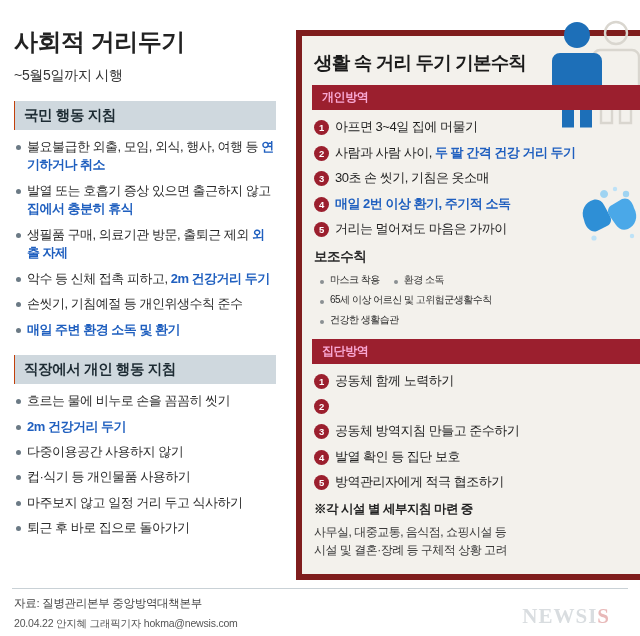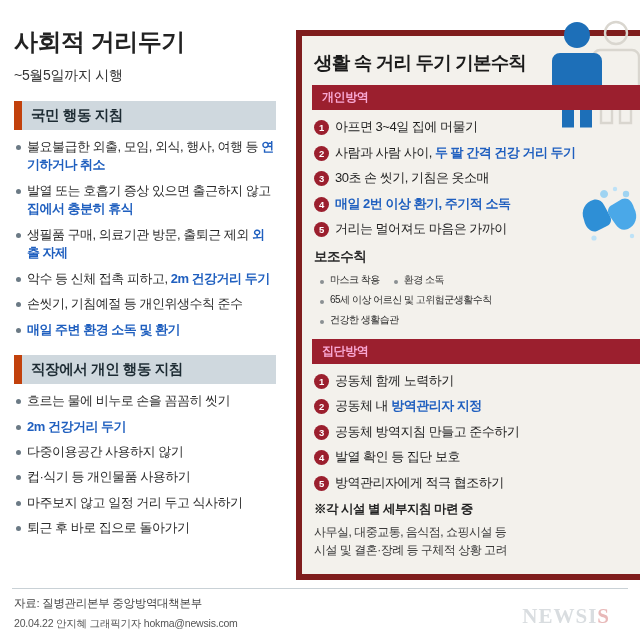--- a/index.html
+++ b/index.html
@@ -29,21 +29,21 @@
   }
   .main-sub {
     font-size: 14px;
     color: #333;
     margin-top: 9px;
     letter-spacing: -0.3px;
   }
   .sec-head {
     margin-top: 16px;
     background: #cfd8de;
-    border-left: 8px solid #c2410c;
+    border-left: 1px solid #c2410c;
     padding: 5px 8px 5px 9px;
     font-size: 14.5px;
     font-weight: bold;
     color: #1d2b33;
     letter-spacing: -0.4px;
   }
   .bullets {
     margin-top: 8px;
   }
   .bullet {
@@ -345,21 +345,20 @@
       </div>
 
     <div class="red-head second">집단방역</div>
     <div class="numlist" id="list-group">
         <div class="numitem">
           <span class="circ">1</span>
           <span><span>공동체 함께 노력하기</span></span>
         </div>
         <div class="numitem">
           <span class="circ">2</span>
-          <span><span>공동체 내 </span><span class="hl">방역관리자 지정</span></span>
         </div>
         <div class="numitem">
           <span class="circ">3</span>
           <span><span>공동체 방역지침 만들고 준수하기</span></span>
         </div>
         <div class="numitem">
           <span class="circ">4</span>
           <span><span>발열 확인 등 집단 보호</span></span>
         </div>
         <div class="numitem">

